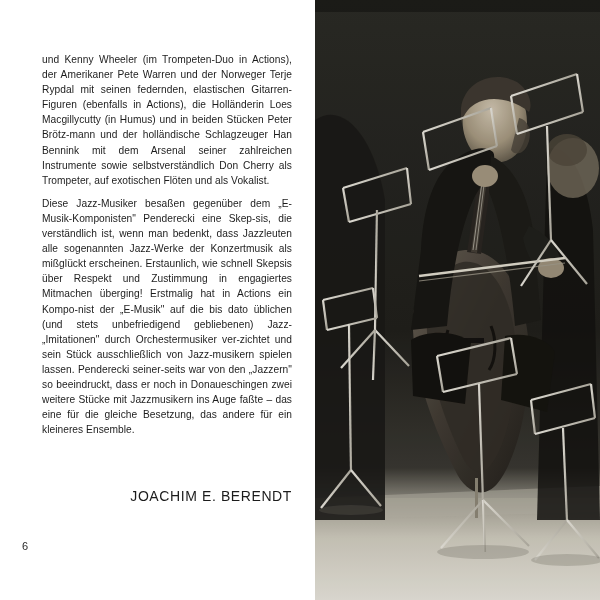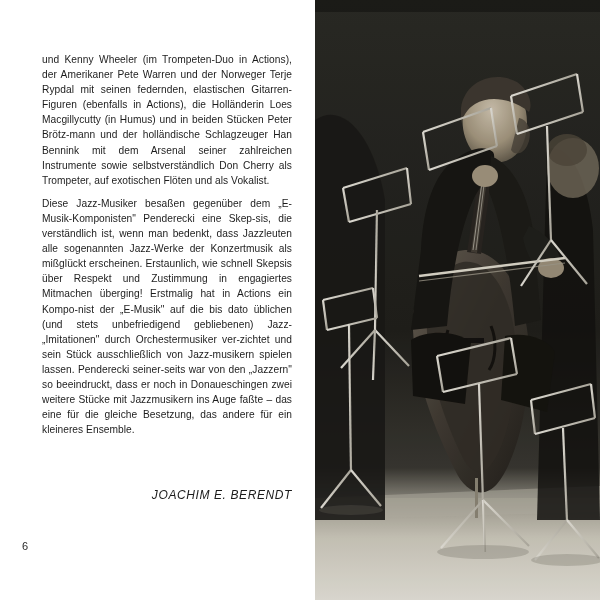--- a/index.html
+++ b/index.html
@@ -38,24 +38,23 @@
   }
   #para-2 {
     margin-top: 8px;
   }
   #byline {
     position: absolute;
     left: 42px;
     top: 488px;
     width: 250px;
     text-align: right;
-    font-size: 12px;
+    font-size: 14px;
     letter-spacing: 0.6px;
     color: #1c1c1c;
-    font-style: italic;
   }
   #page-number {
     position: absolute;
     left: 22px;
     top: 540px;
     font-size: 11px;
     color: #2a2a2a;
   }
 
   

